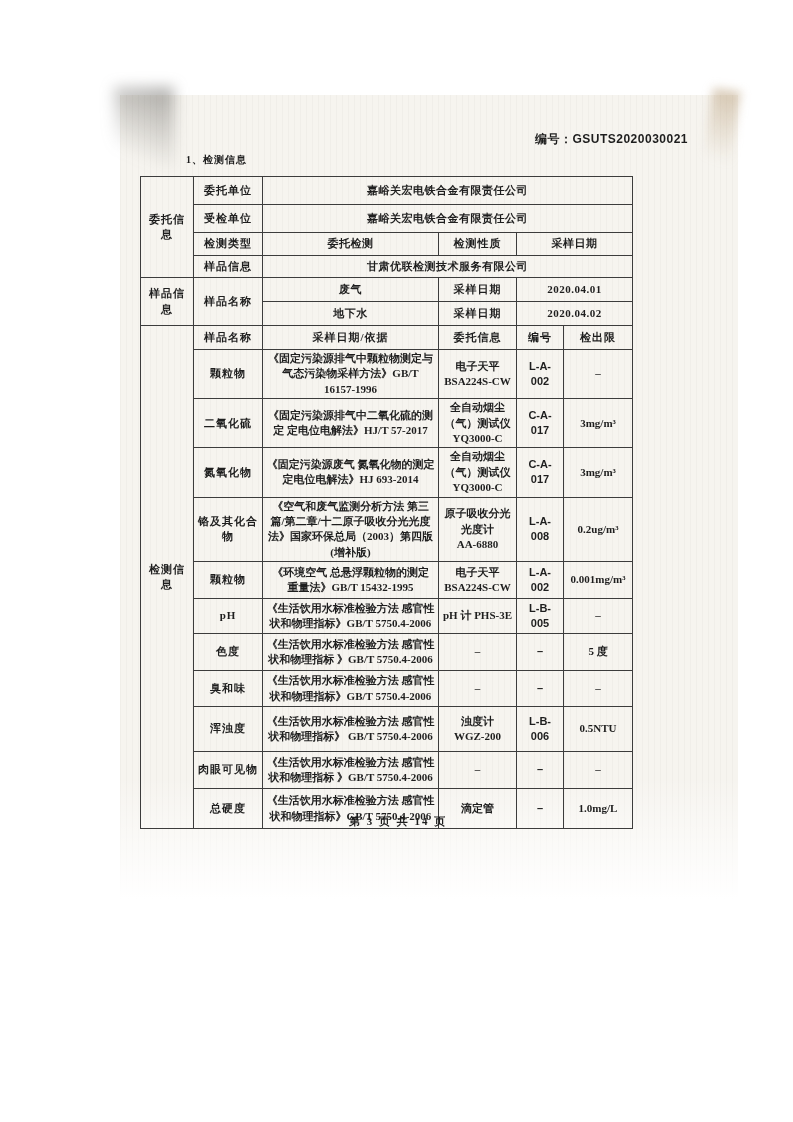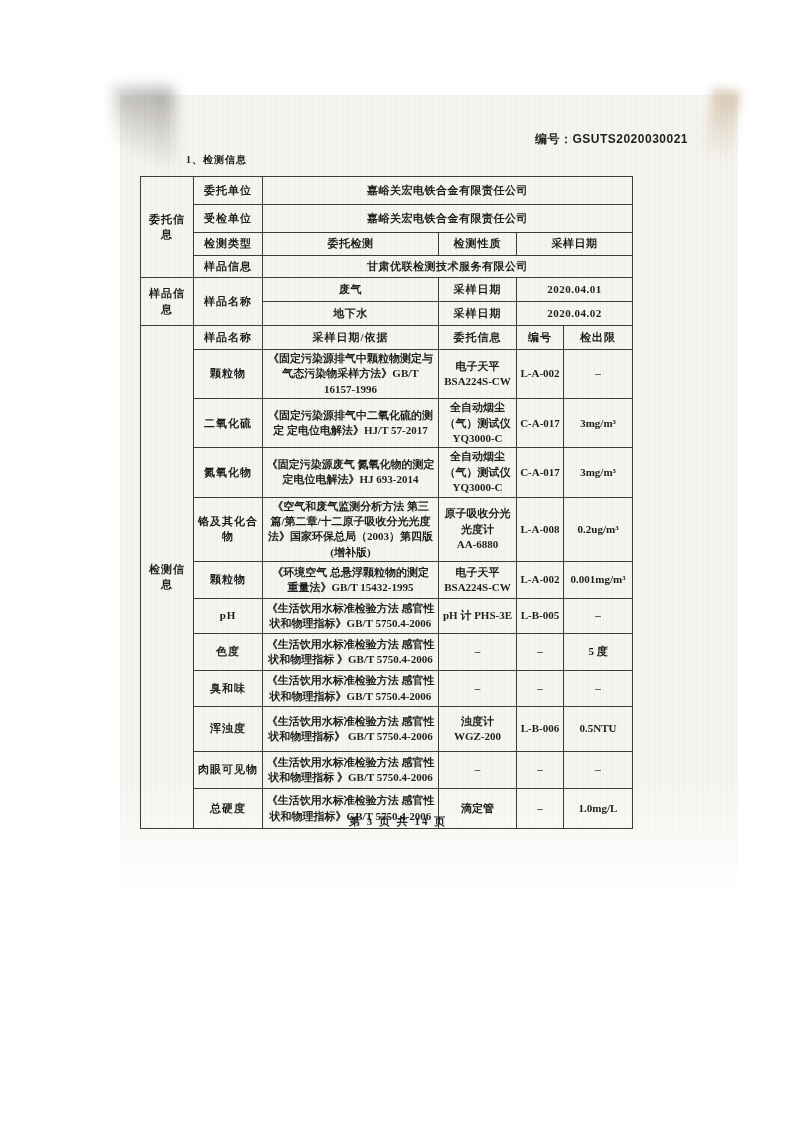--- a/index.html
+++ b/index.html
@@ -36,21 +36,21 @@
     border-collapse:collapse;table-layout:fixed;
   }
   table.report td{
     border:1px solid #3c3c3c;text-align:center;vertical-align:middle;
     font-weight:700;font-size:11px;padding:1px 3px;line-height:1.4;
   }
   td.group{font-size:11px;letter-spacing:1px;}
   td.lbl{font-size:11px;letter-spacing:1px;}
   td.method{font-size:10px;line-height:1.55;padding:2px 4px;}
   td.instr{font-size:10px;white-space:pre-line;line-height:1.5;}
-  td.code{font-size:10.5px;font-family:Liberation Serif, serif;}
+  td.code{font-size:10.5px;font-family:Liberation Sans, sans-serif;}
   td.lim{font-size:10.5px;}
   td.val{font-size:11px;letter-spacing:0.5px;}
   .footer{
     position:absolute;left:20px;top:719px;width:492px;text-align:center;
     font-size:11px;font-weight:700;letter-spacing:2px;padding-left:12px;
   }
 </style>
 </head>
 <body>
 

